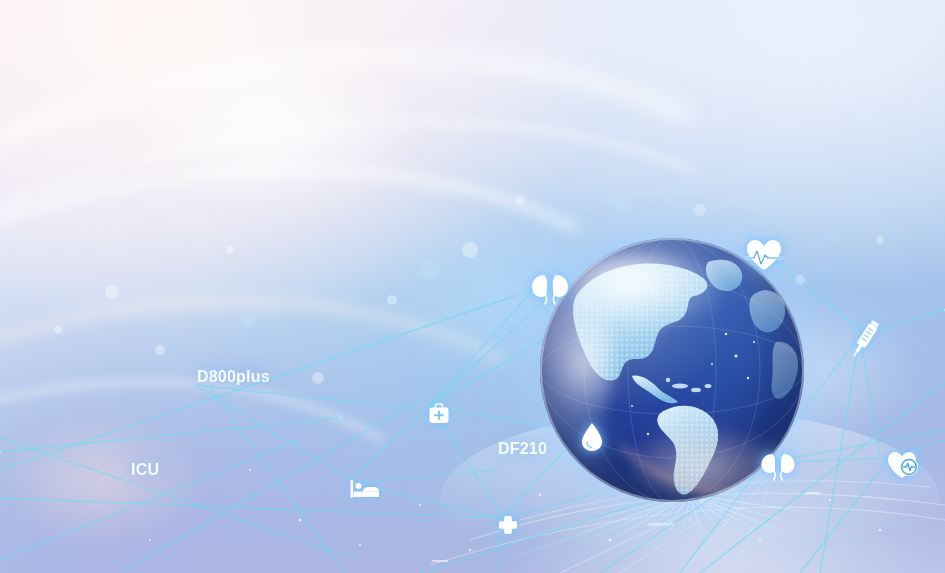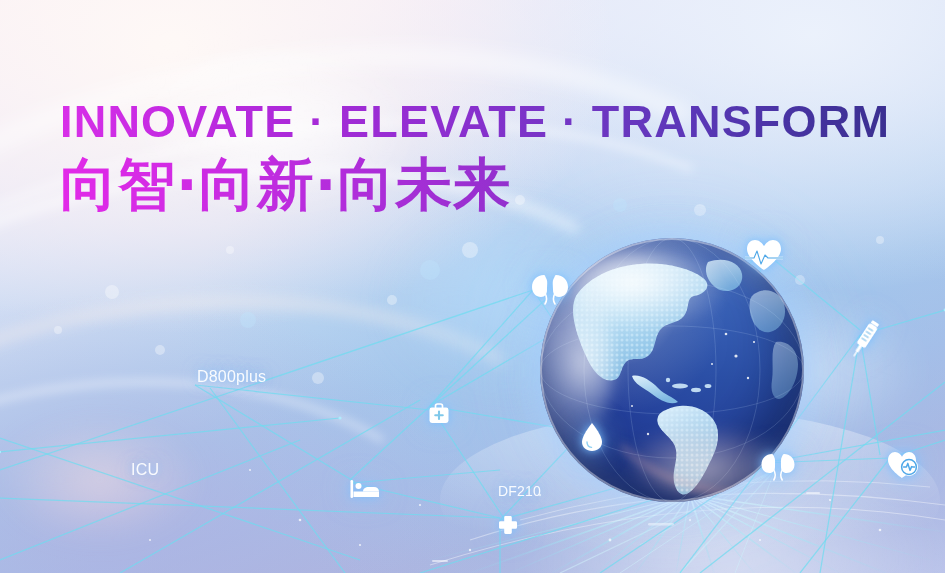--- a/index.html
+++ b/index.html
@@ -204,21 +204,21 @@
   .node-icon {
     position: absolute;
     color: #ffffff;
     filter: drop-shadow(0 0 5px rgba(120,190,255,0.95)) drop-shadow(0 0 12px rgba(150,205,255,0.55));
   }
 
   
   .tag-label {
     position: absolute;
     color: rgba(255,255,255,0.93);
-    font-weight: normal;
+    font-weight: bold;
     letter-spacing: 0.2px;
     text-shadow: 0 0 7px rgba(140,195,255,0.85), 0 0 16px rgba(160,205,255,0.55);
     white-space: nowrap;
   }
 
   
   #headline-block {
     position: absolute;
     left: 60px;
     top: 98px;
@@ -583,20 +583,16 @@
       <path d="M16 28 C16 28 2 19 2 10 C2 5 5.4 2 9 2 C12.4 2 14.8 4.4 16 6.8
                C17.2 4.4 19.6 2 23 2 C26.6 2 30 5 30 10 C30 19 16 28 16 28 Z" fill="currentColor"></path>
       <circle cx="23" cy="17" r="9" fill="currentColor"></circle>
       <circle cx="23" cy="17" r="7.4" fill="none" stroke="#4fa8e8" stroke-width="1.5"></circle>
       <path d="M17.6 17 L20.4 17 L21.8 13.4 L24 20.4 L25.6 16.6 L27 17 L28.6 17" stroke="#4fa8e8" stroke-width="1.5" fill="none" stroke-linecap="round" stroke-linejoin="round"></path>
     </svg>
   </div>
 
   <div class="tag-label" style="left:197px; top:368px; font-size:16px;">D800plus</div>
   <div class="tag-label" style="left:131px; top:461px; font-size:16px;">ICU</div>
-  <div class="tag-label" style="left:498px; top:483px; font-size:14px;">DF210</div>
-
-  <div id="headline-block">
-    <div id="headline-en">INNOVATE · ELEVATE · TRANSFORM</div>
-    <div id="headline-cn">向智·向新·向未来</div>
-  </div>
+  <div class="tag-label" style="left:498px; top:440px; font-size:16px;">DF210</div>
+
 
 </div>
 
 </body></html>

